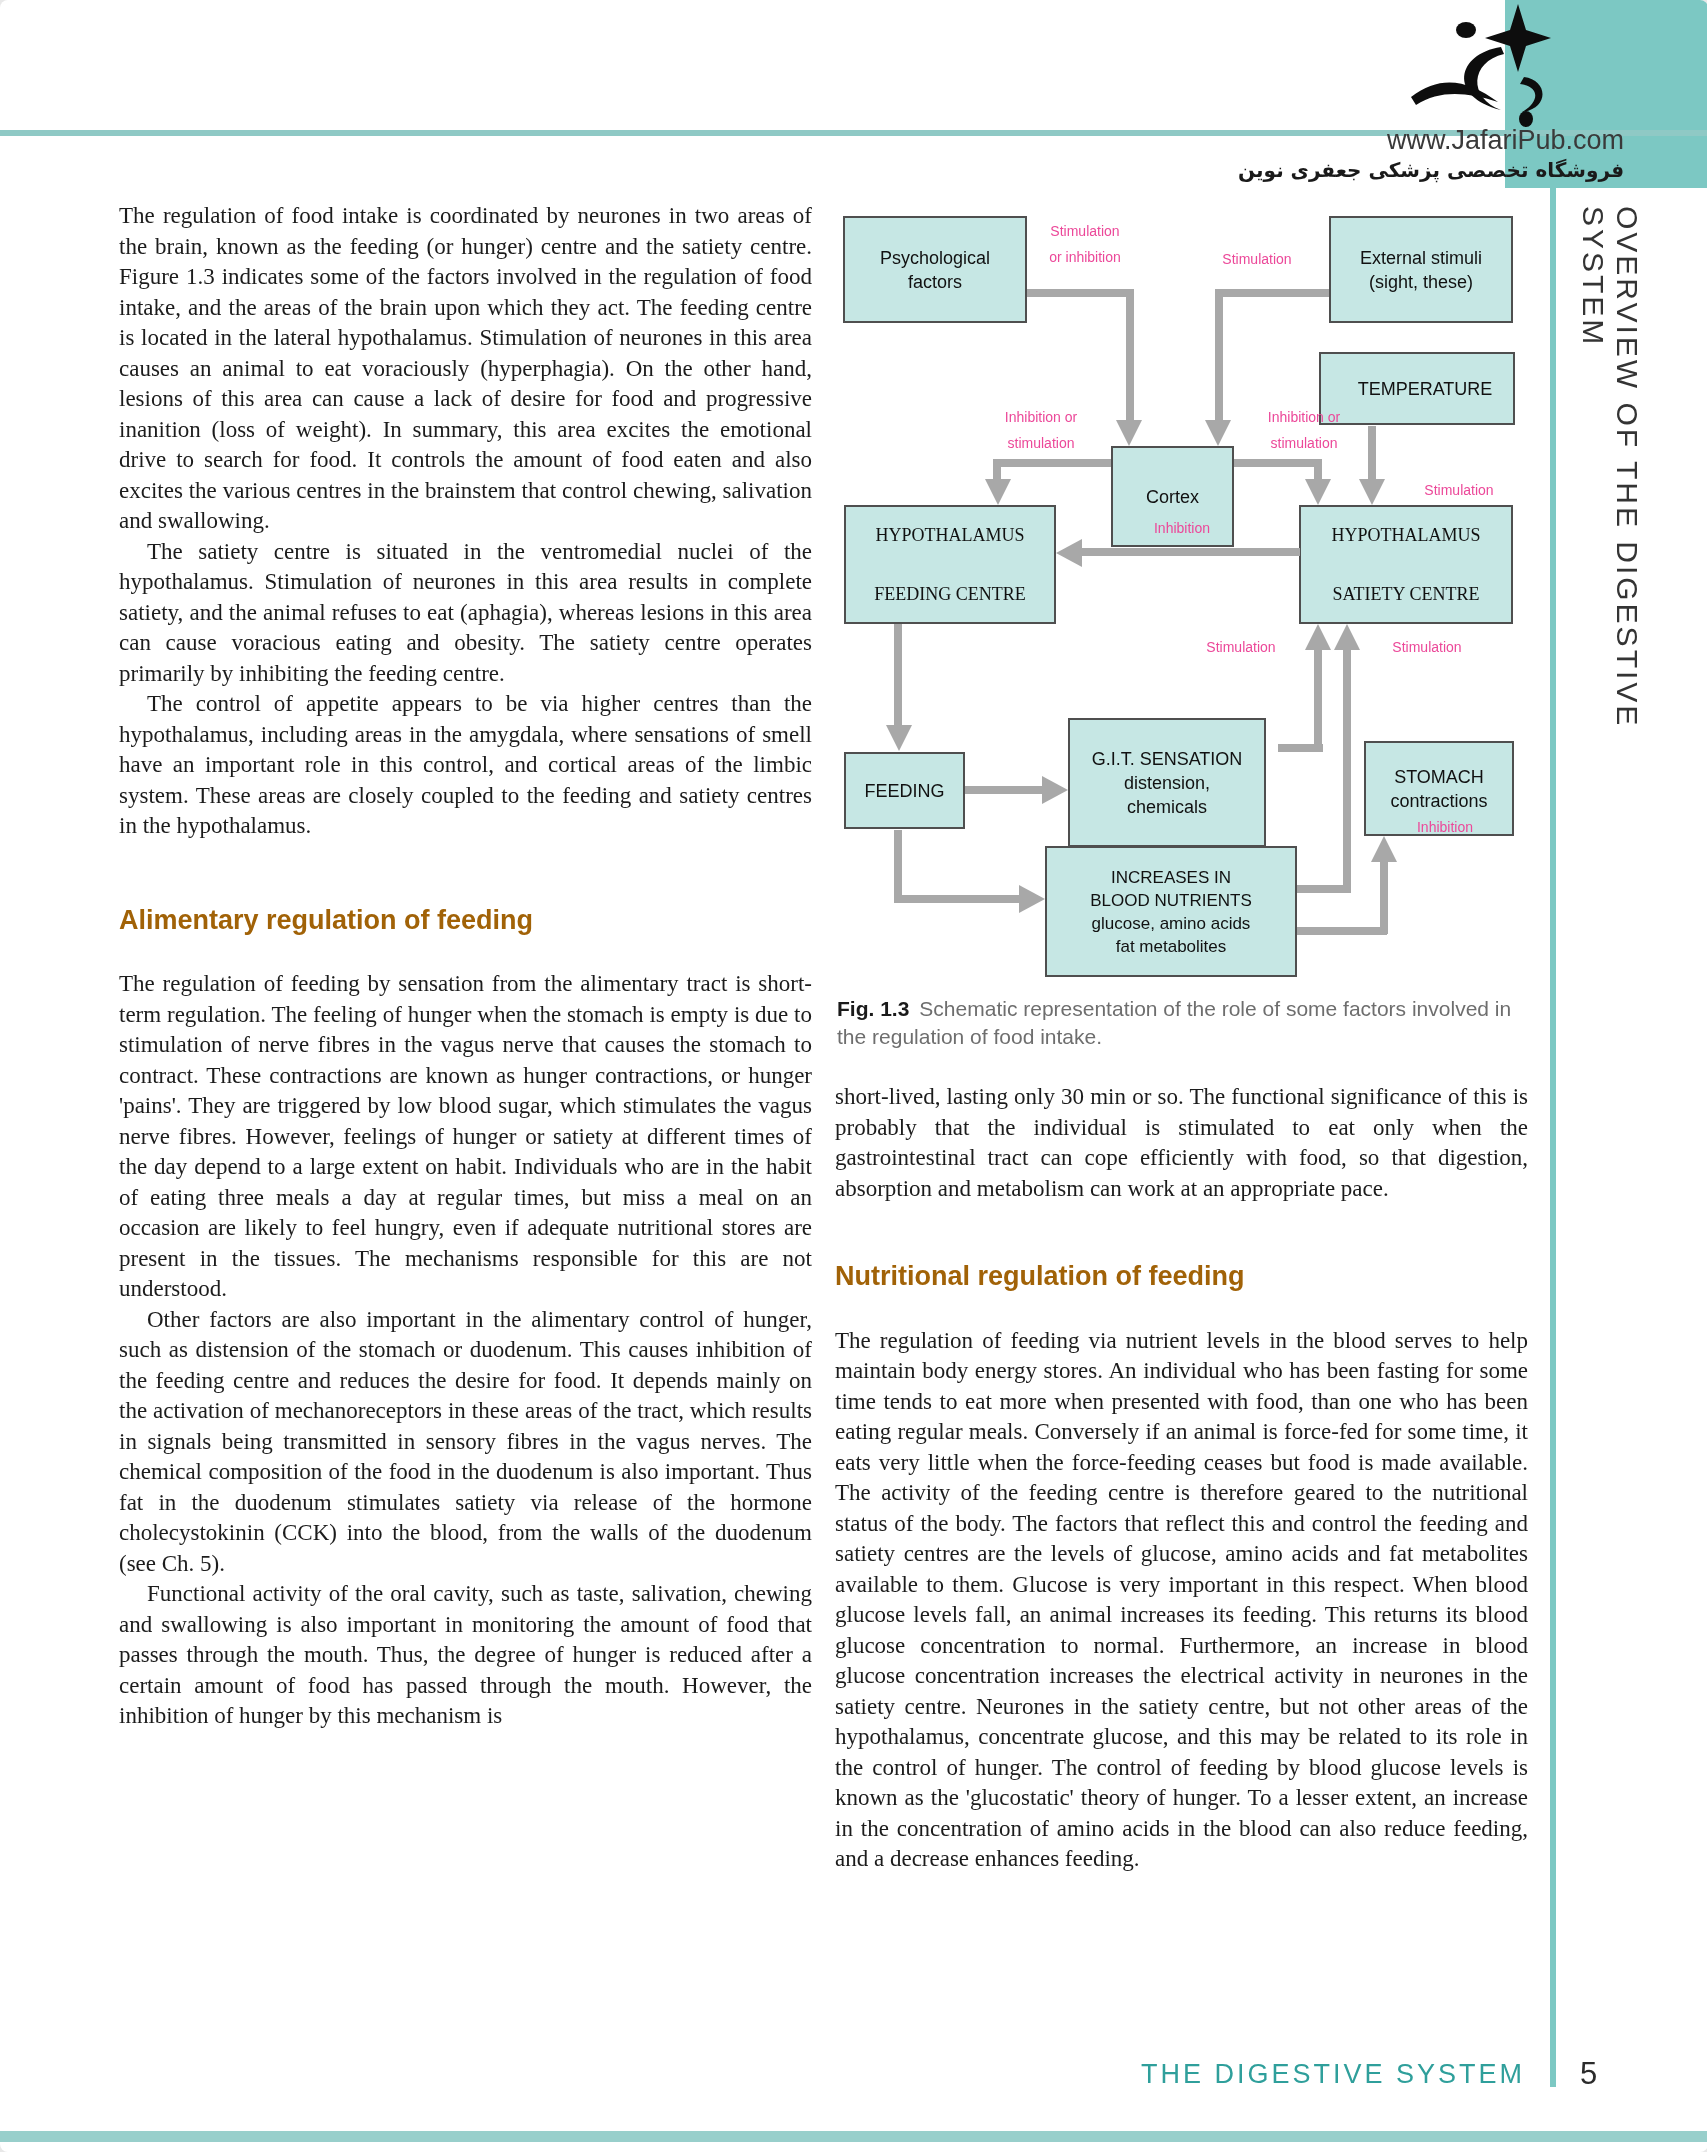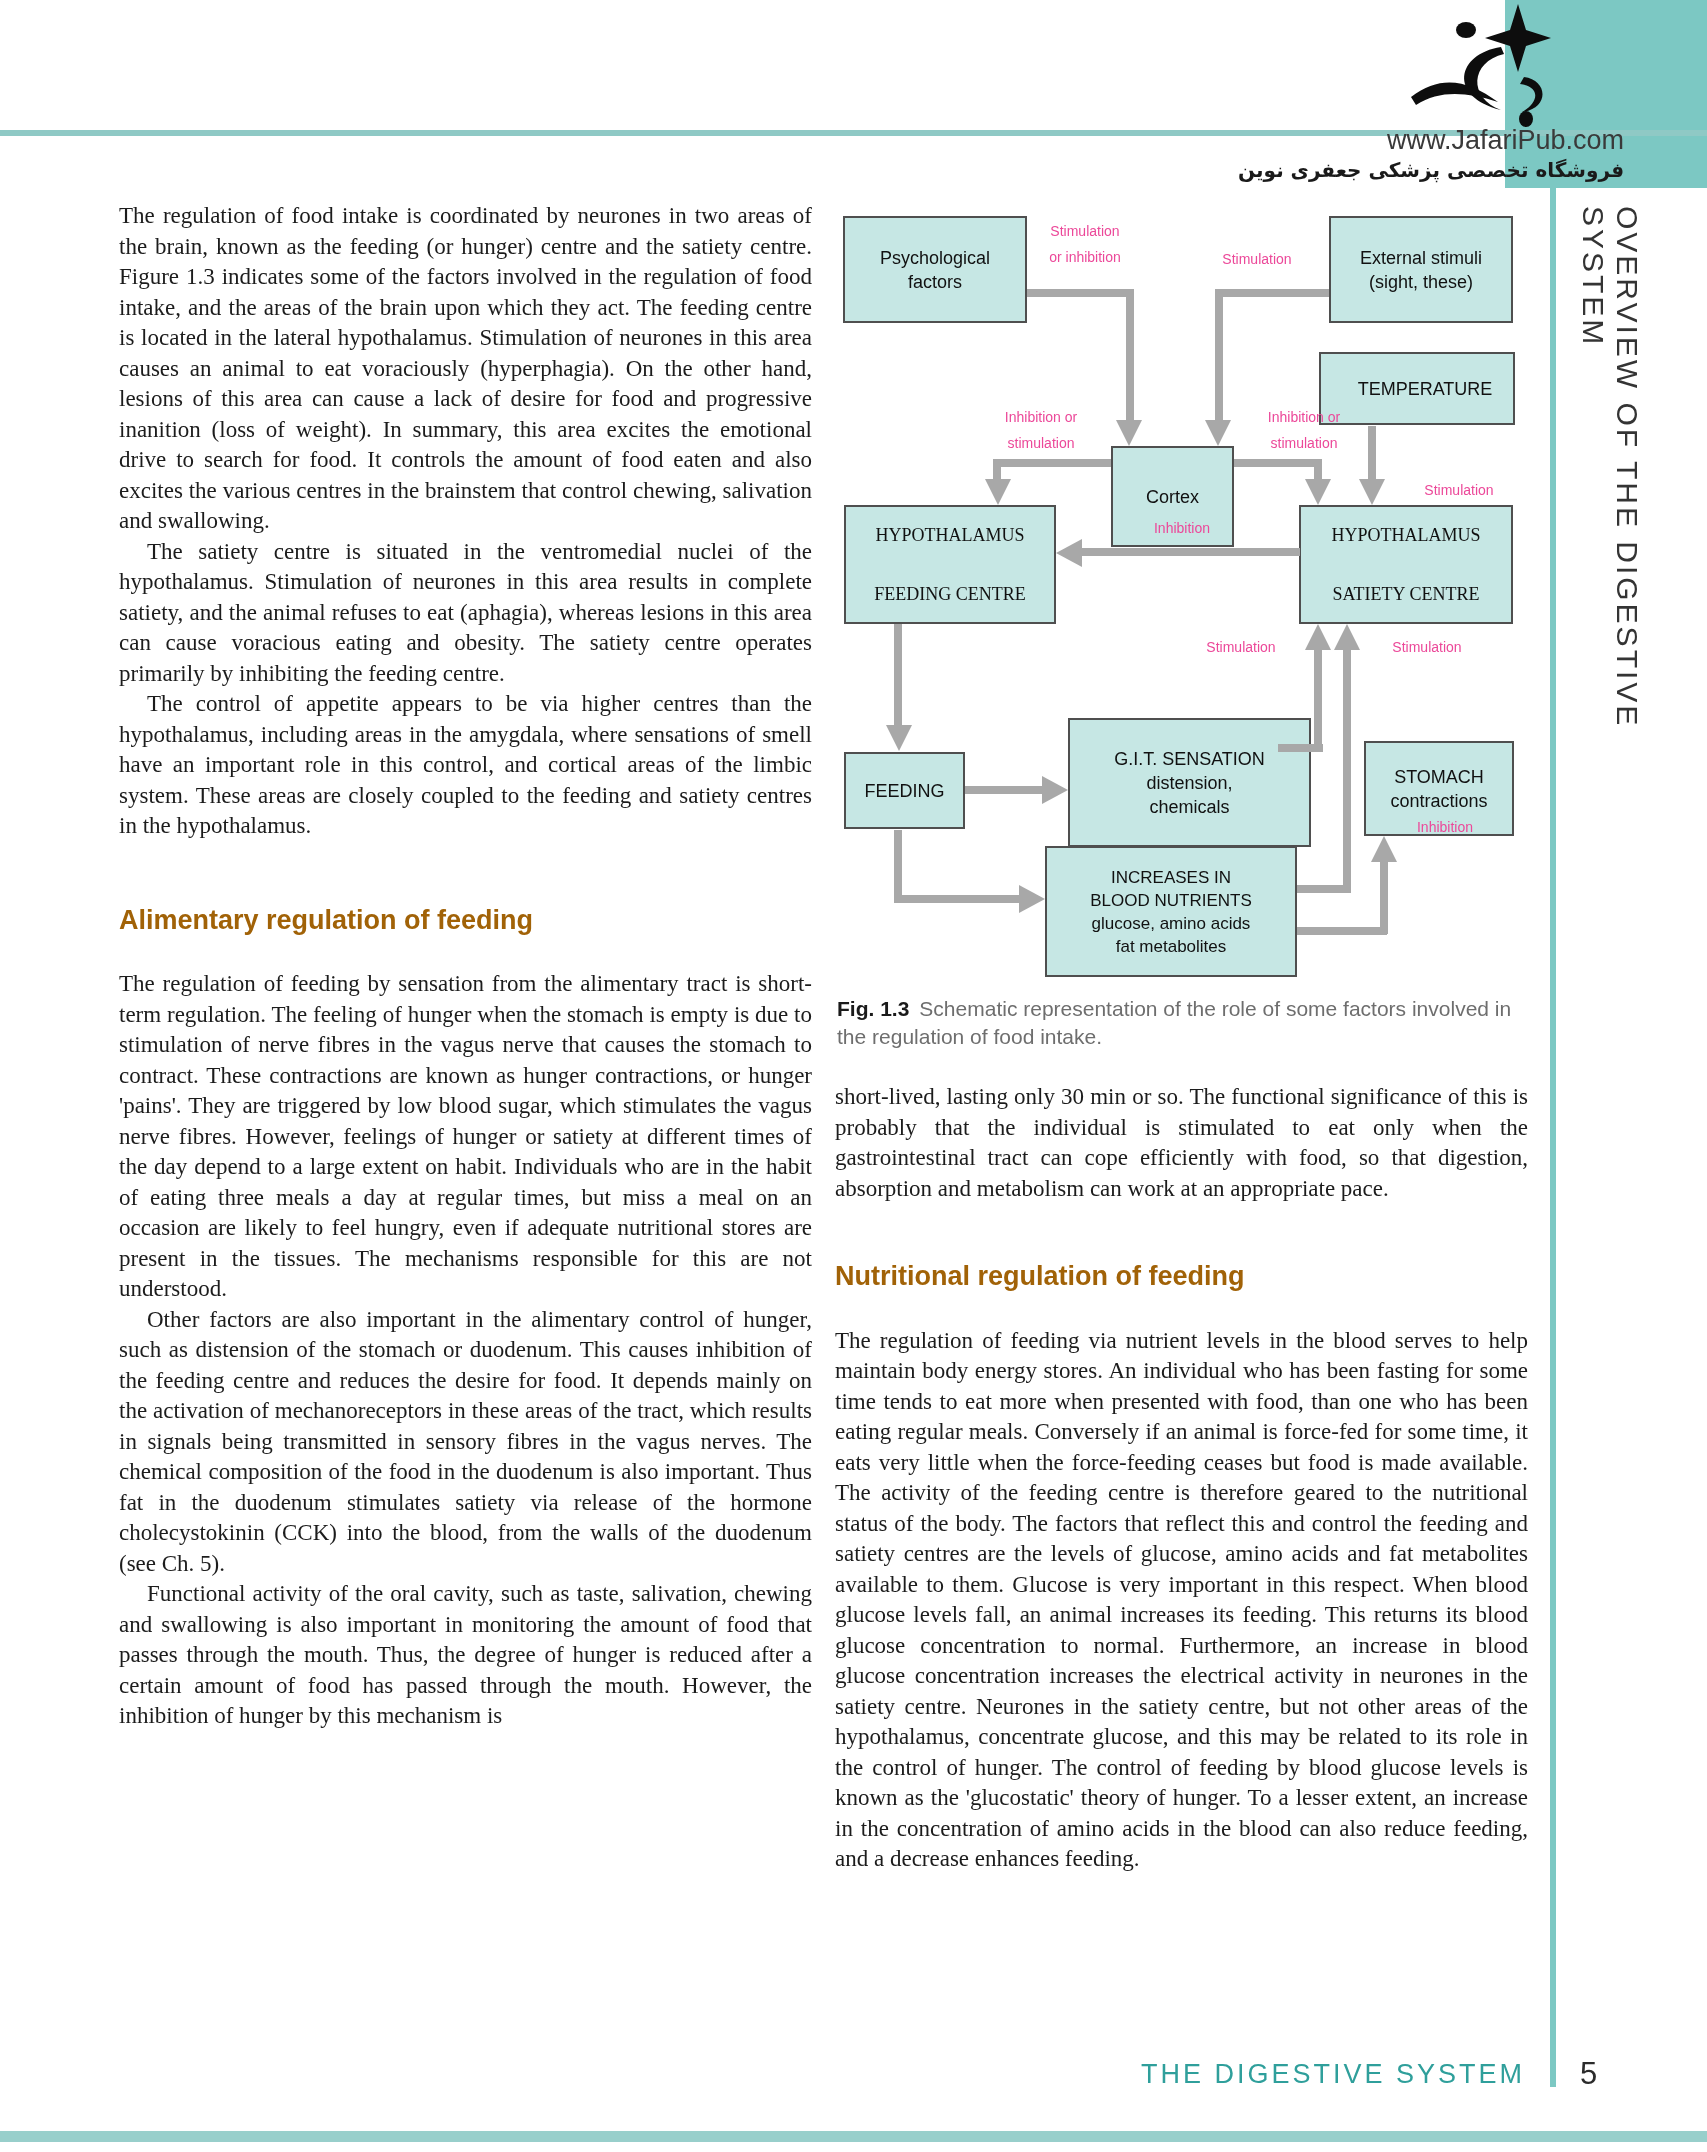--- a/index.html
+++ b/index.html
@@ -1,17 +1,17 @@
 <!DOCTYPE html>
 <html><head>
 <meta charset="utf-8">
 <style>
   html,body{margin:0;padding:0;background:#e8e8e8;}
   .page{position:relative;width:1708px;height:2152px;background:#ffffff;overflow:hidden;
-        font-family:"Liberation Serif", serif;color:#1c1c1c;}
+        font-family:"Liberation Serif", serif;color:#1c1c1c;border-radius:8px;}
   
   .brand-block{position:absolute;left:1505px;top:0;width:203px;height:188px;background:#7cc8c3;}
   .header-rule{position:absolute;left:0;top:130px;width:1708px;height:6px;background:#8fc9c5;}
   .brand-logo{position:absolute;left:1406px;top:2px;width:150px;height:125px;}
   .site-url{position:absolute;left:1228px;top:125px;width:396px;text-align:right;
             font-family:"Liberation Sans",sans-serif;font-size:27px;color:#3a3a3a;}
   .store-tagline{position:absolute;left:1129px;top:158px;width:495px;text-align:right;direction:rtl;
             font-family:"DejaVu Sans",sans-serif;font-size:20px;font-weight:bold;color:#1a1a1a;}
   
   .right-rule{position:absolute;left:1550px;top:188px;width:6px;height:1899px;background:#7cc8c3;}
@@ -113,21 +113,21 @@
       <span>HYPOTHALAMUS</span>
       <span>FEEDING CENTRE</span>
     </div>
     <div class="node spread" style="left:462px;top:307px;width:214px;height:119px;">
       <span>HYPOTHALAMUS</span>
       <span>SATIETY CENTRE</span>
     </div>
     <div class="node" style="left:7px;top:554px;width:121px;height:77px;">
       <span>FEEDING</span>
     </div>
-    <div class="node" style="left:231px;top:520px;width:243px;height:129px;">
+    <div class="node" style="left:231px;top:520px;width:198px;height:129px;">
       <span>G.I.T. SENSATION</span>
       <span>distension,</span>
       <span>chemicals</span>
     </div>
     <div class="node" style="left:527px;top:543px;width:150px;height:95px;">
       <span>STOMACH</span>
       <span>contractions</span>
     </div>
     <div class="node small-text" style="left:208px;top:648px;width:252px;height:131px;text-align:right;">
       <span>INCREASES IN</span>

